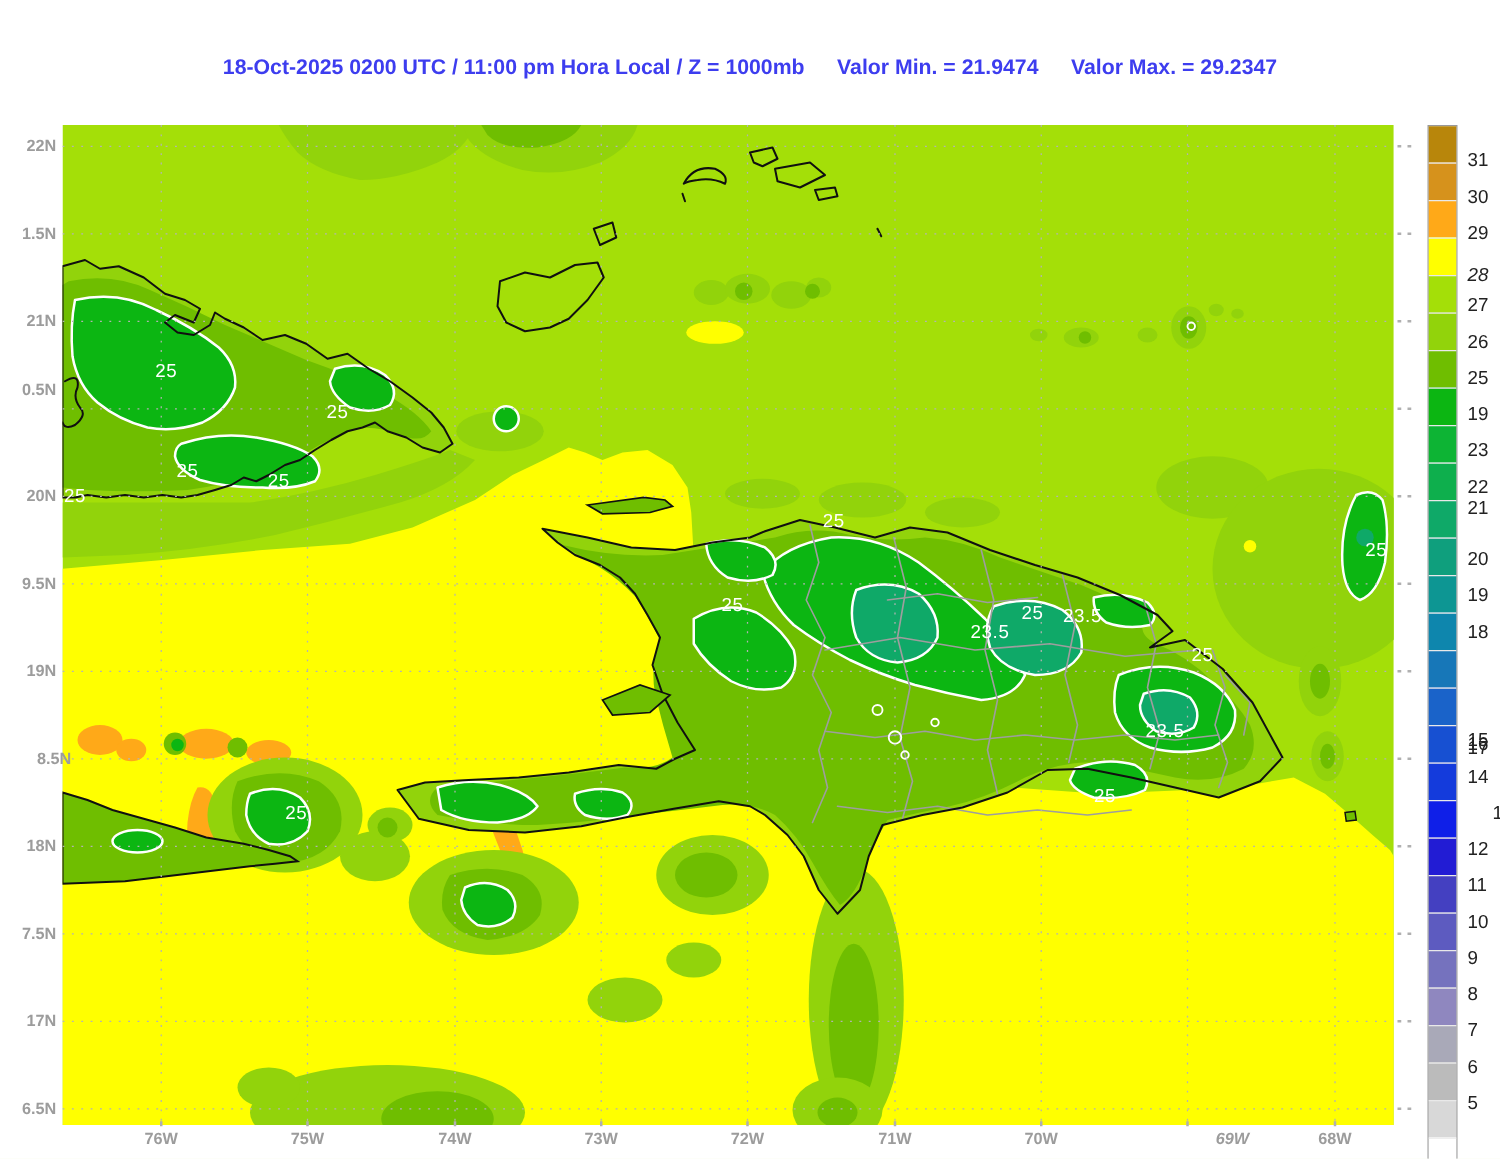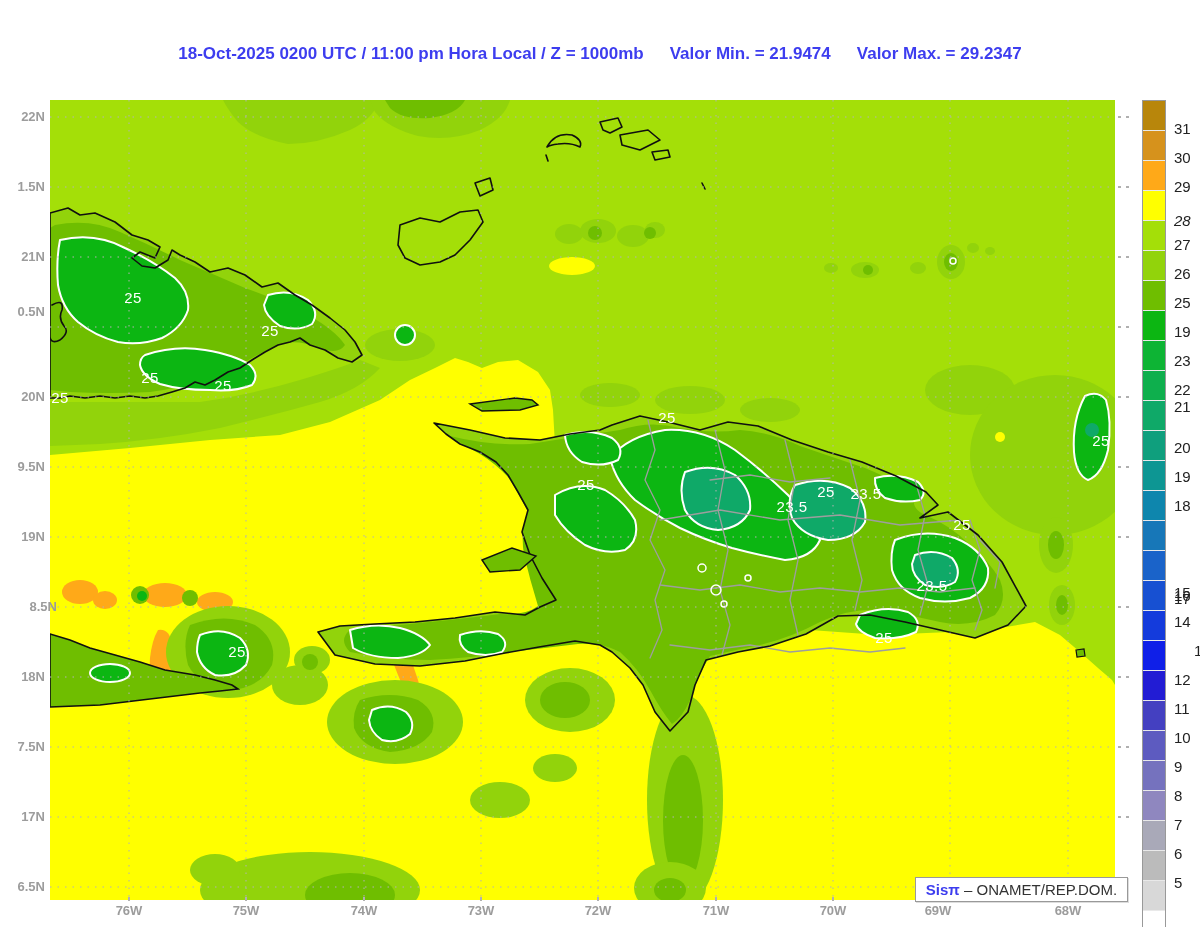--- a/index.html
+++ b/index.html
@@ -266,21 +266,21 @@
       <div class="ylab" style="top: 879px;">6.5N</div>
     </div>
   <div id="x-axis">
       <div class="xlab" style="left: 99px;">76W</div>
       <div class="xlab" style="left: 216px;">75W</div>
       <div class="xlab" style="left: 334px;">74W</div>
       <div class="xlab" style="left: 451px;">73W</div>
       <div class="xlab" style="left: 568px;">72W</div>
       <div class="xlab" style="left: 686px;">71W</div>
       <div class="xlab" style="left: 803px;">70W</div>
-      <div class="xlab" style="left: 908px;">69W</div>
+      <div class="xlab" style="left: 956px; font-style: italic;">69W</div>
       <div class="xlab" style="left: 1038px;">68W</div>
     </div>
   <div id="ticks">
       <div class="tick" style="left: 1118px; top: 116px; width: 3px; height: 2px;"></div>
       <div class="tick" style="left: 1126px; top: 116px; width: 3px; height: 2px;"></div>
       <div class="tick" style="left: 1118px; top: 186px; width: 3px; height: 2px;"></div>
       <div class="tick" style="left: 1126px; top: 186px; width: 3px; height: 2px;"></div>
       <div class="tick" style="left: 1118px; top: 256px; width: 3px; height: 2px;"></div>
       <div class="tick" style="left: 1126px; top: 256px; width: 3px; height: 2px;"></div>
       <div class="tick" style="left: 1118px; top: 326px; width: 3px; height: 2px;"></div>
@@ -365,15 +365,14 @@
       <div class="cblab" style="top: 671px;">12</div>
       <div class="cblab" style="top: 700px;">11</div>
       <div class="cblab" style="top: 729px;">10</div>
       <div class="cblab" style="top: 758px;">9</div>
       <div class="cblab" style="top: 787px;">8</div>
       <div class="cblab" style="top: 816px;">7</div>
       <div class="cblab" style="top: 845px;">6</div>
       <div class="cblab" style="top: 874px;">5</div>
     </div>
 
-  <div class="attr-box"><span class="attr-brand">Sisπ</span><span> – </span><span>ONAMET/REP.DOM.</span></div>
 
 </div>
 
 </body></html>

